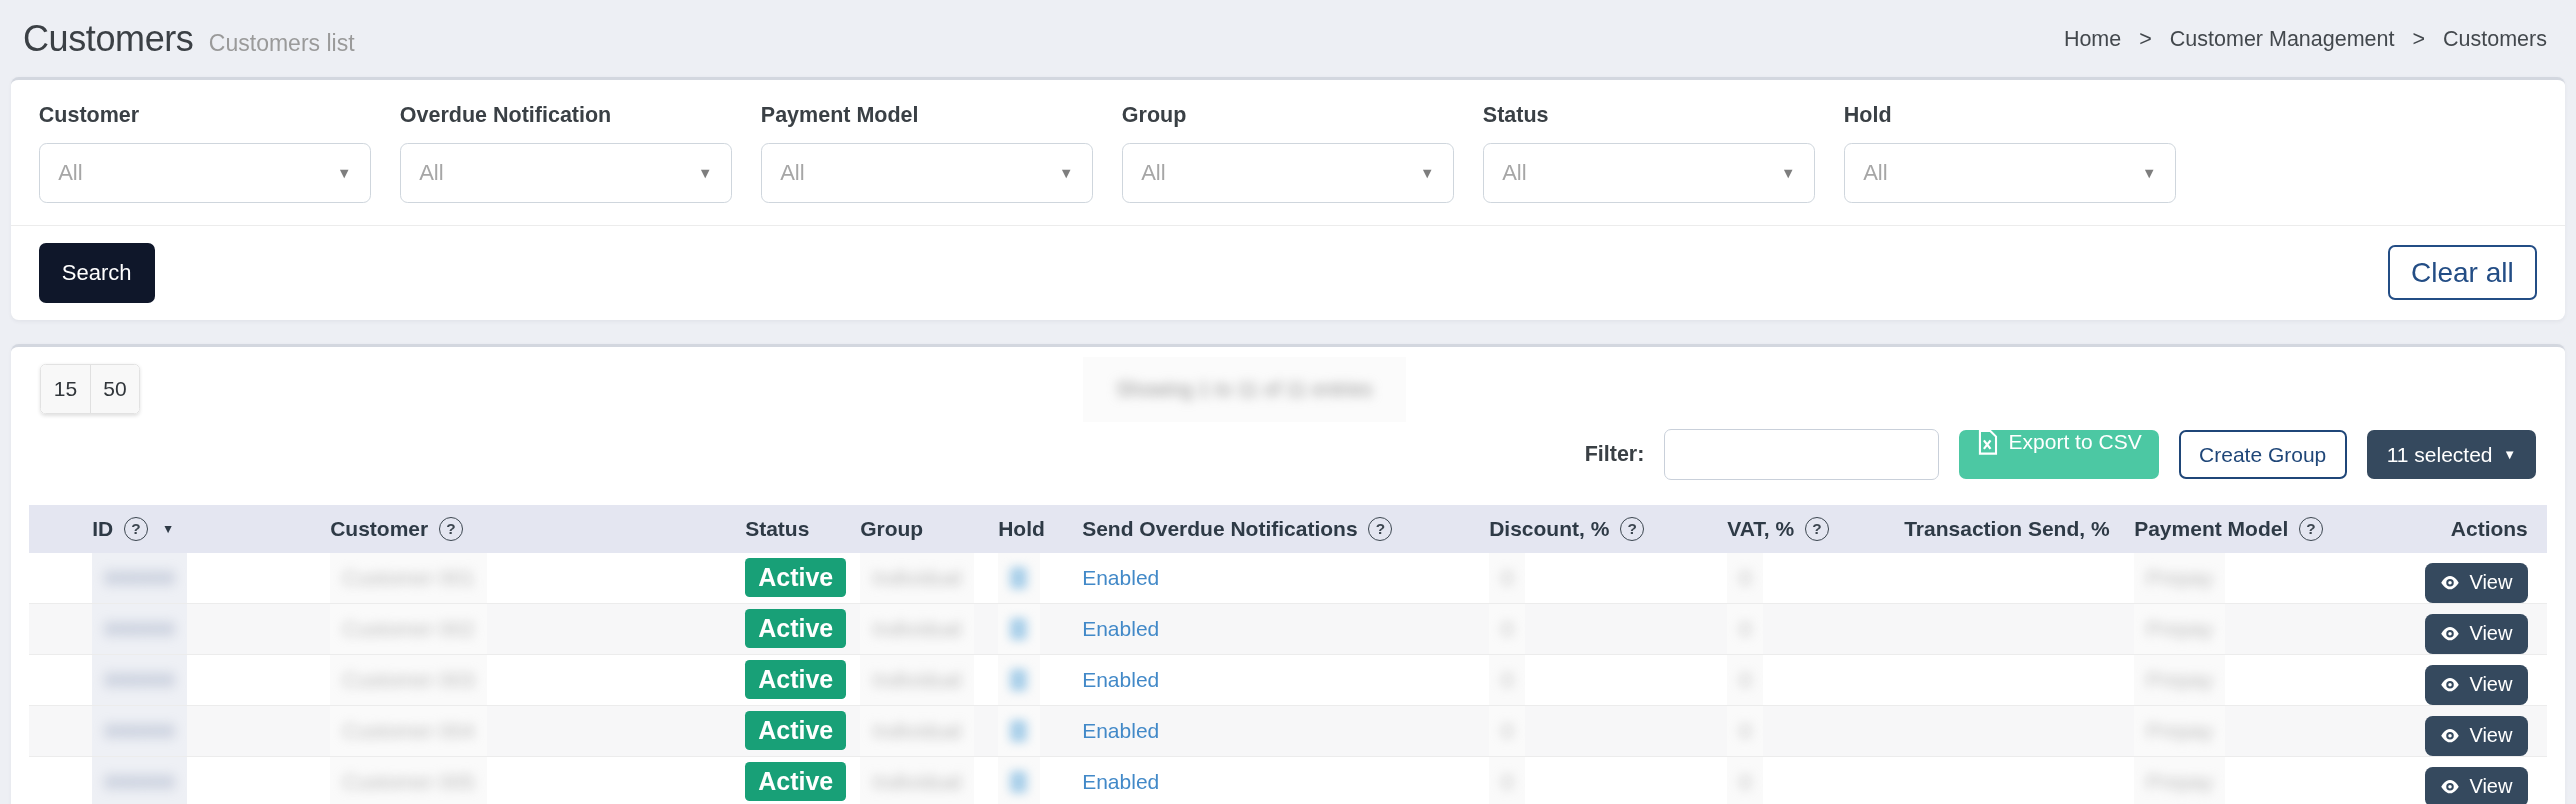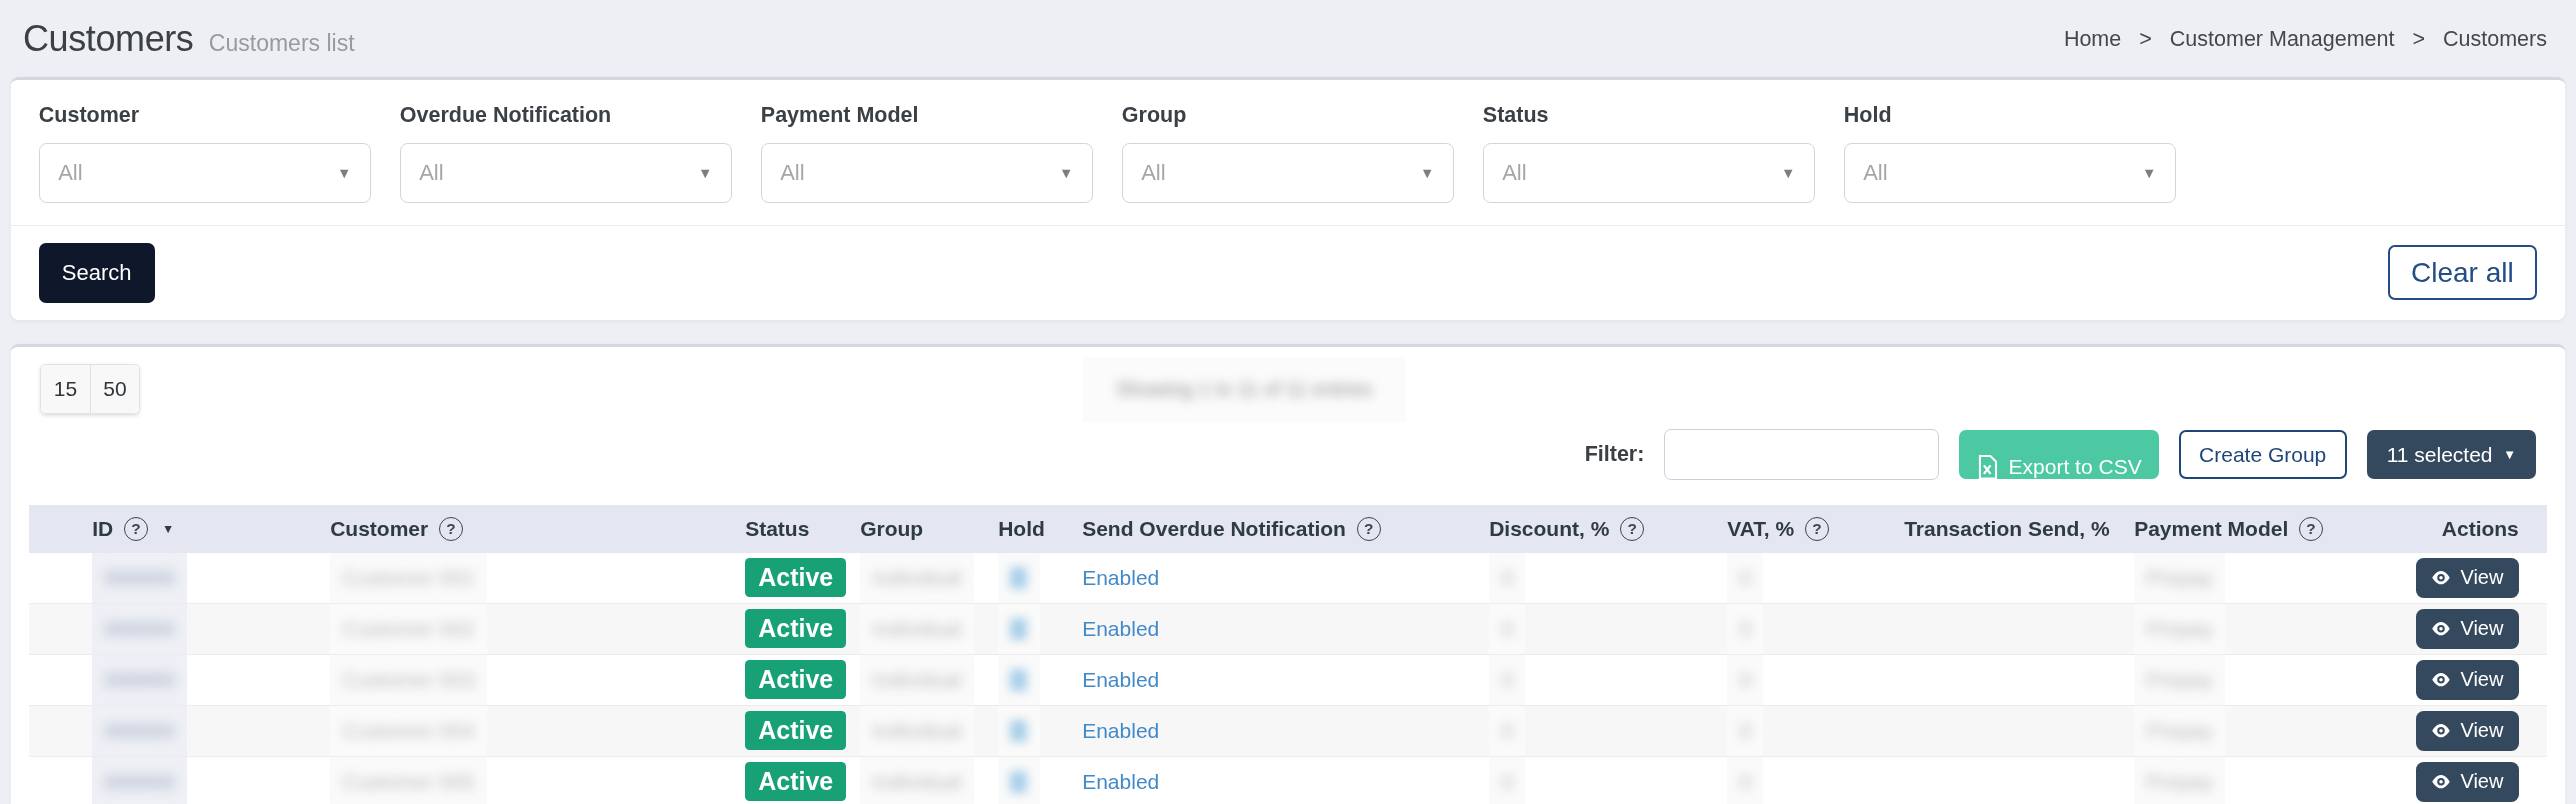--- a/index.html
+++ b/index.html
@@ -71,21 +71,21 @@
     display:flex; justify-content:flex-end; align-items:center; gap:20px;
     padding:7.7px 29px 20px 18.4px;
   }
   .filter-label-inline { font-size:21.5px; font-weight:700; color:#3a4045; }
   .filter-input {
     width:275px; height:51px; border:1.5px solid #c9d0da; border-radius:7px;
     font-size:21px; padding:0 14px; font-family:inherit; color:#333; background:#fff;
   }
   .btn-export {
     background:#4cc8a3; color:#fff; height:49px; padding:0 17px;
-    display:inline-flex; align-items:flex-end; gap:9.2px; font-size:21px;
+    display:inline-flex; align-items:flex-start; gap:9.2px; font-size:21px;
   }
   .btn-create {
     background:#fff; color:#1f4678; border:2.3px solid #1f4678;
     height:49px; padding:0 18.4px; font-size:21px;
   }
   .btn-selected {
     background:#35495e; color:#fff; height:49px; padding:0 20px;
     display:inline-flex; align-items:center; gap:10.8px; font-size:21px;
   }
   .btn-selected .caret { font-size:13px; }
@@ -100,21 +100,21 @@
   .c-id       { width:238px;margin-left:40px; }
   .c-customer { width:415px; }
   .c-status   { width:115px; }
   .c-group    { width:138px; }
   .c-hold     { width:84px; }
   .c-overdue  { width:407px; }
   .c-discount { width:238px; }
   .c-vat      { width:177px; }
   .c-fees     { width:230px; }
   .c-pay      { width:269px; }
-  .c-actions  { flex:1; justify-content:flex-end; padding-right:28px; }
+  .c-actions  { flex:1; justify-content:flex-end; padding-right:19px;align-items:flex-end; }
   .qicon {
     width:24px; height:24px; border:1.9px solid #3c4650; border-radius:50%;
     display:inline-flex; align-items:center; justify-content:center;
     font-size:15.4px; font-weight:700; color:#3c4650; flex:0 0 auto;
   }
   .sort-caret { font-size:12.3px; color:#2e3a46; margin-left:3.1px; }
 
   .tr {
     display:flex; align-items:stretch; height:51px; font-size:21px;
     border-bottom:0.8px solid #ececec; background:#fff;
@@ -253,21 +253,21 @@
       <div class="th c-status">
         <span>Status</span>
       </div>
       <div class="th c-group">
         <span>Group</span>
       </div>
       <div class="th c-hold">
         <span>Hold</span>
       </div>
       <div class="th c-overdue">
-        <span>Send Overdue Notification</span>
+        <span>Send Overdue Notifications</span>
         <span class="qicon">?</span>
       </div>
       <div class="th c-discount">
         <span>Discount, %</span>
         <span class="qicon">?</span>
       </div>
       <div class="th c-vat">
         <span>VAT, %</span>
         <span class="qicon">?</span>
       </div>

